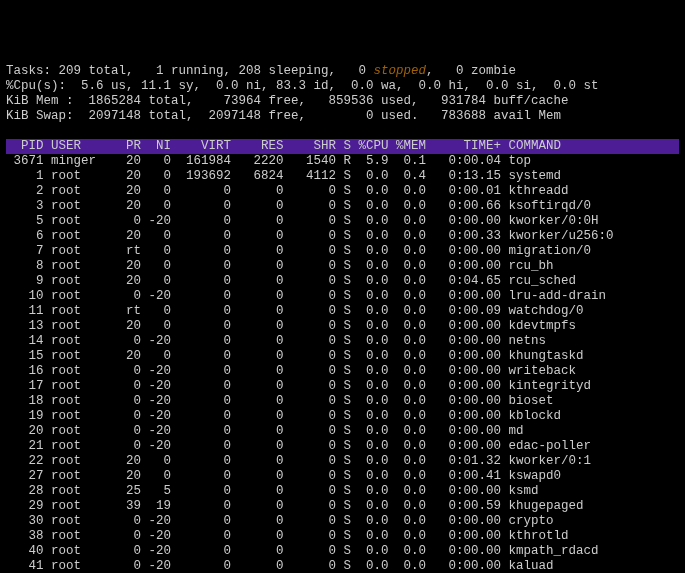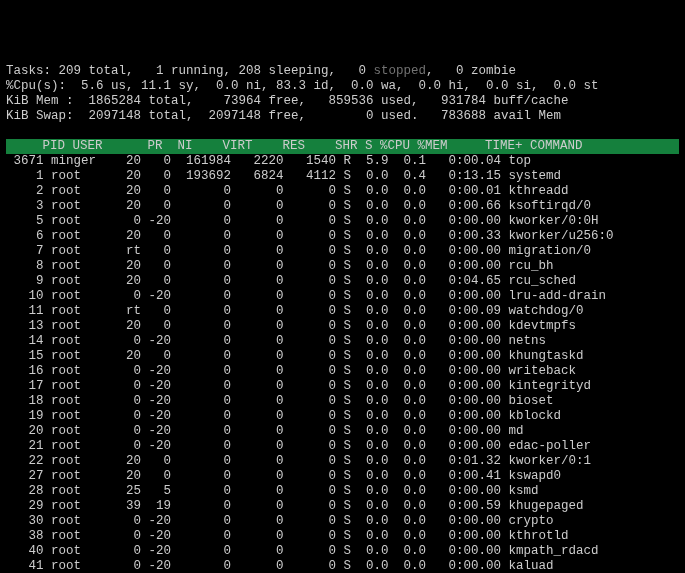--- a/index.html
+++ b/index.html
@@ -12,25 +12,24 @@
     line-height: 15px;
     white-space: pre;
     width: 685px;
     height: 573px;
     box-sizing: border-box;
     overflow: hidden;
   }
   .hdr-row {
     background: #000;
   }
-  .stopped { color: #737373; }
+  .stopped { color: #a16207; font-style: italic; }
   .col-headers {
-    background: #15803d;
+    background: #4c1d95;
     color: #ccc;
-    text-align: center;
   }
   .proc-row { }
 </style>
 </head>
 <body>
 
 
 
 <div><div class="hdr-row"><span>Tasks: 209 total,   1 running, 208 sleeping,   0 </span><span class="stopped">stopped</span><span>,   0 zombie</span></div><div class="hdr-row">%Cpu(s):  5.6 us, 11.1 sy,  0.0 ni, 83.3 id,  0.0 wa,  0.0 hi,  0.0 si,  0.0 st</div><div class="hdr-row">KiB Mem :  1865284 total,    73964 free,   859536 used,   931784 buff/cache</div><div class="hdr-row">KiB Swap:  2097148 total,  2097148 free,        0 used.   783688 avail Mem</div><div> </div><div class="col-headers">  PID USER      PR  NI    VIRT    RES    SHR S %CPU %MEM     TIME+ COMMAND          </div><div id="process-list"><div class="proc-row"> 3671 minger    20   0  161984   2220   1540 R  5.9  0.1   0:00.04 top</div><div class="proc-row">    1 root      20   0  193692   6824   4112 S  0.0  0.4   0:13.15 systemd</div><div class="proc-row">    2 root      20   0       0      0      0 S  0.0  0.0   0:00.01 kthreadd</div><div class="proc-row">    3 root      20   0       0      0      0 S  0.0  0.0   0:00.66 ksoftirqd/0</div><div class="proc-row">    5 root       0 -20       0      0      0 S  0.0  0.0   0:00.00 kworker/0:0H</div><div class="proc-row">    6 root      20   0       0      0      0 S  0.0  0.0   0:00.33 kworker/u256:0</div><div class="proc-row">    7 root      rt   0       0      0      0 S  0.0  0.0   0:00.00 migration/0</div><div class="proc-row">    8 root      20   0       0      0      0 S  0.0  0.0   0:00.00 rcu_bh</div><div class="proc-row">    9 root      20   0       0      0      0 S  0.0  0.0   0:04.65 rcu_sched</div><div class="proc-row">   10 root       0 -20       0      0      0 S  0.0  0.0   0:00.00 lru-add-drain</div><div class="proc-row">   11 root      rt   0       0      0      0 S  0.0  0.0   0:00.09 watchdog/0</div><div class="proc-row">   13 root      20   0       0      0      0 S  0.0  0.0   0:00.00 kdevtmpfs</div><div class="proc-row">   14 root       0 -20       0      0      0 S  0.0  0.0   0:00.00 netns</div><div class="proc-row">   15 root      20   0       0      0      0 S  0.0  0.0   0:00.00 khungtaskd</div><div class="proc-row">   16 root       0 -20       0      0      0 S  0.0  0.0   0:00.00 writeback</div><div class="proc-row">   17 root       0 -20       0      0      0 S  0.0  0.0   0:00.00 kintegrityd</div><div class="proc-row">   18 root       0 -20       0      0      0 S  0.0  0.0   0:00.00 bioset</div><div class="proc-row">   19 root       0 -20       0      0      0 S  0.0  0.0   0:00.00 kblockd</div><div class="proc-row">   20 root       0 -20       0      0      0 S  0.0  0.0   0:00.00 md</div><div class="proc-row">   21 root       0 -20       0      0      0 S  0.0  0.0   0:00.00 edac-poller</div><div class="proc-row">   22 root      20   0       0      0      0 S  0.0  0.0   0:01.32 kworker/0:1</div><div class="proc-row">   27 root      20   0       0      0      0 S  0.0  0.0   0:00.41 kswapd0</div><div class="proc-row">   28 root      25   5       0      0      0 S  0.0  0.0   0:00.00 ksmd</div><div class="proc-row">   29 root      39  19       0      0      0 S  0.0  0.0   0:00.59 khugepaged</div><div class="proc-row">   30 root       0 -20       0      0      0 S  0.0  0.0   0:00.00 crypto</div><div class="proc-row">   38 root       0 -20       0      0      0 S  0.0  0.0   0:00.00 kthrotld</div><div class="proc-row">   40 root       0 -20       0      0      0 S  0.0  0.0   0:00.00 kmpath_rdacd</div><div class="proc-row">   41 root       0 -20       0      0      0 S  0.0  0.0   0:00.00 kaluad</div></div></div>
 

